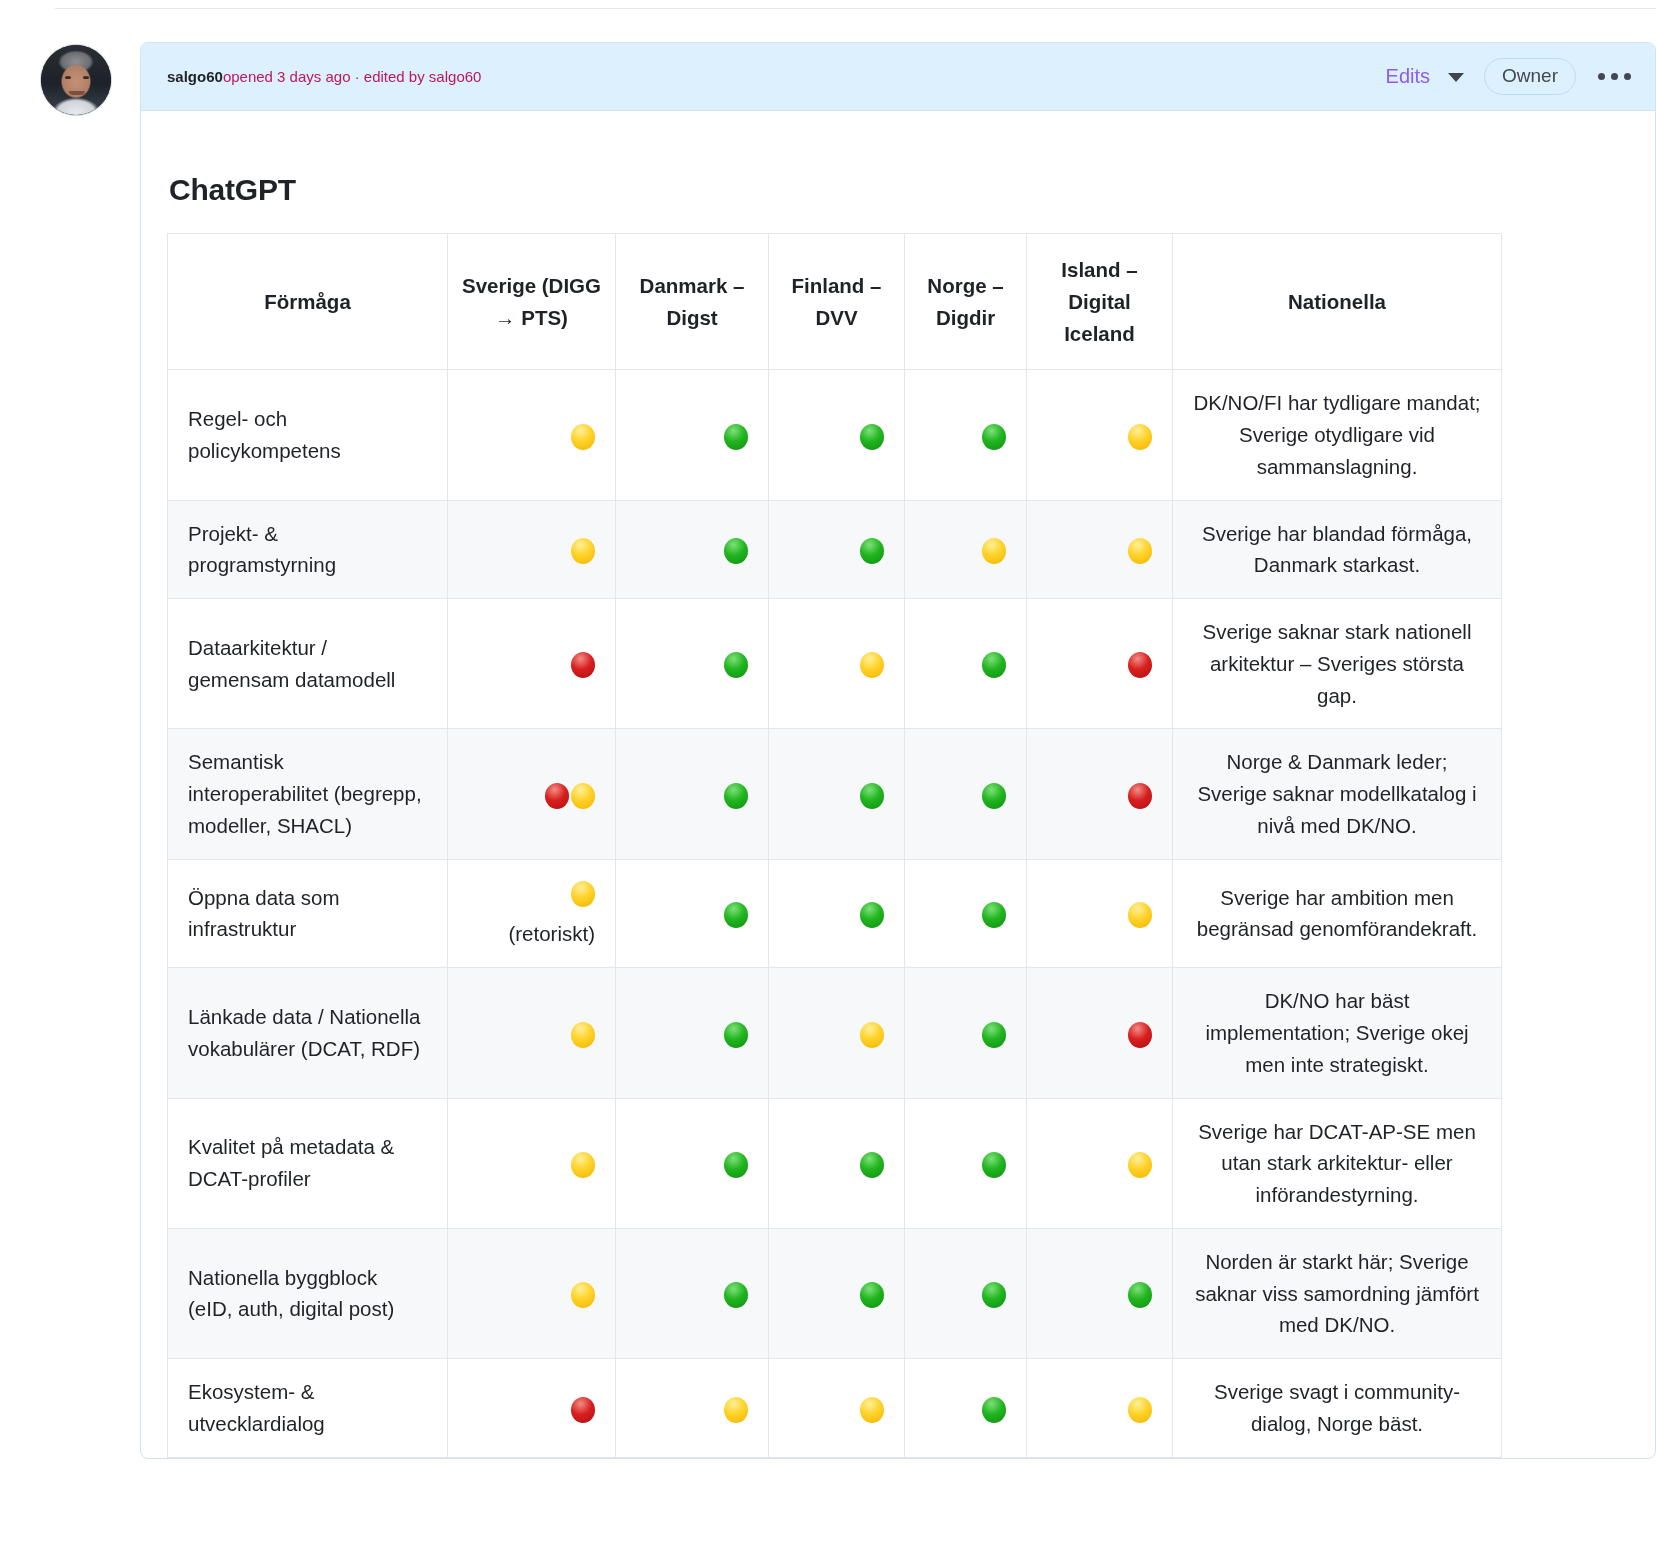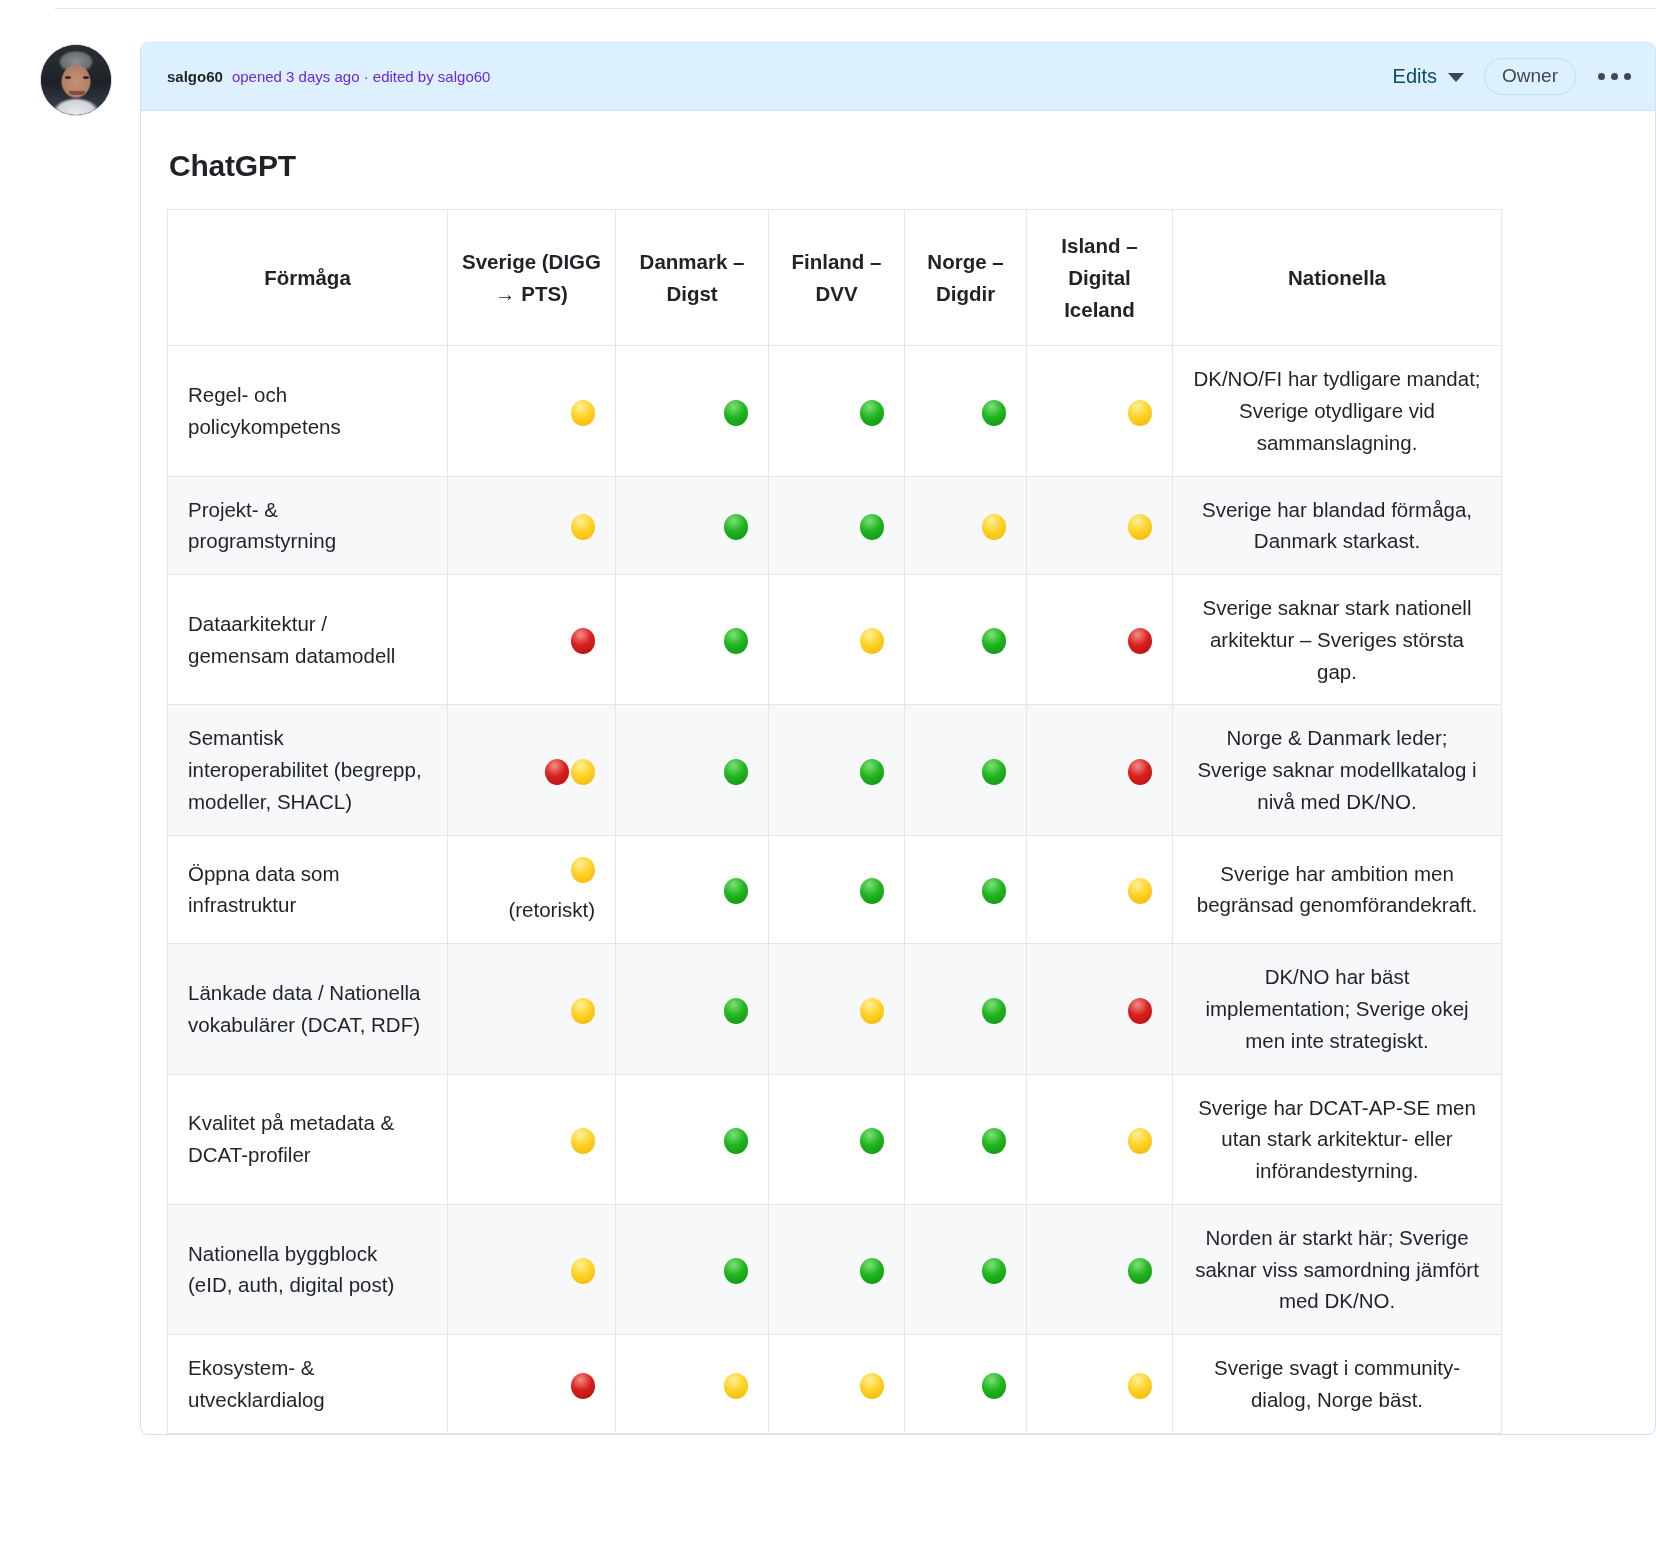--- a/index.html
+++ b/index.html
@@ -74,26 +74,26 @@
     background: #ddf0fd;
     border-bottom: 1px solid #cde4f6;
     border-radius: 7px 7px 0 0;
     height: 68px;
     display: flex;
     align-items: center;
     padding: 0 22px 0 26px;
   }
   .bh-left { display: flex; align-items: baseline; gap: 0; font-size: 15px; }
   .bh-author { font-weight: 700; color: #1f2328; }
-  .bh-meta { color: #6d28d9; margin-left: 9px; }
+  .bh-meta { color: #be185d; }
   .bh-spacer { flex: 1 1 auto; }
   .bh-right { display: flex; align-items: center; gap: 20px; }
   .edits-btn {
-    display: inline-flex; align-items: center; gap: 11px;
-    font-size: 20px; color: #0c4a6e; cursor: pointer;
+    display: inline-flex; align-items: center; gap: 18px;
+    font-size: 20px; color: #8b5cf6; cursor: pointer;
   }
   .caret {
     width: 0; height: 0;
     border-left: 8px solid transparent;
     border-right: 8px solid transparent;
     border-top: 9px solid #3f464d;
     display: inline-block;
     position: relative; top: 1px;
   }
   .owner-badge {
@@ -108,21 +108,21 @@
   }
   .kebab {
     display: inline-flex; align-items: center; gap: 6px;
     padding: 4px 2px; cursor: pointer;
   }
   .kebab i {
     width: 7px; height: 7px; border-radius: 50%;
     background: #42484f; display: block;
   }
 
-  .bubble-body { padding: 24px 26px 0 26px; }
+  .bubble-body { padding: 24px 26px 0 26px; margin-top: 24px; }
   .body-title {
     font-size: 30px;
     font-weight: 700;
     letter-spacing: -0.2px;
     margin: 14px 0 26px 2px;
     color: #1f2328;
   }
 
   table.matrix {
     border-collapse: collapse;

